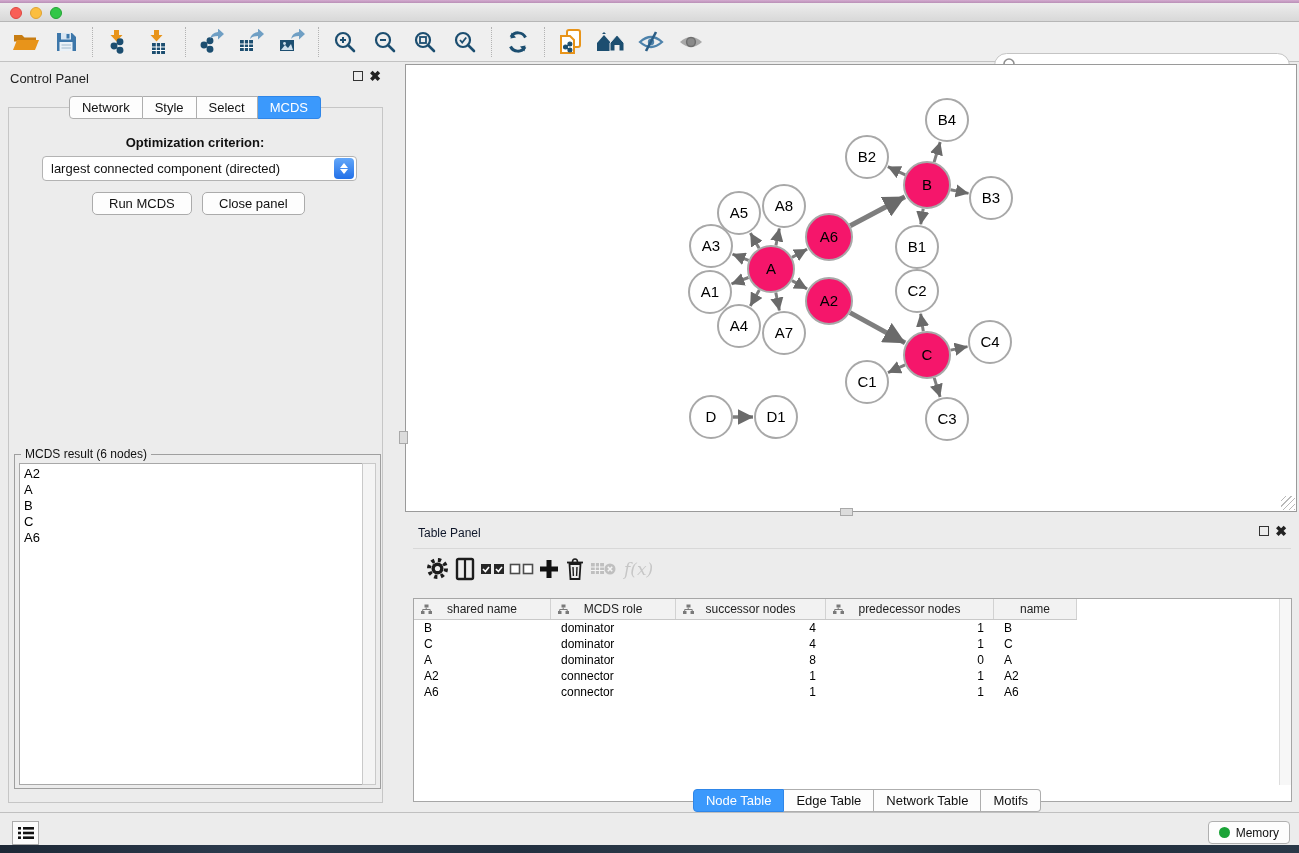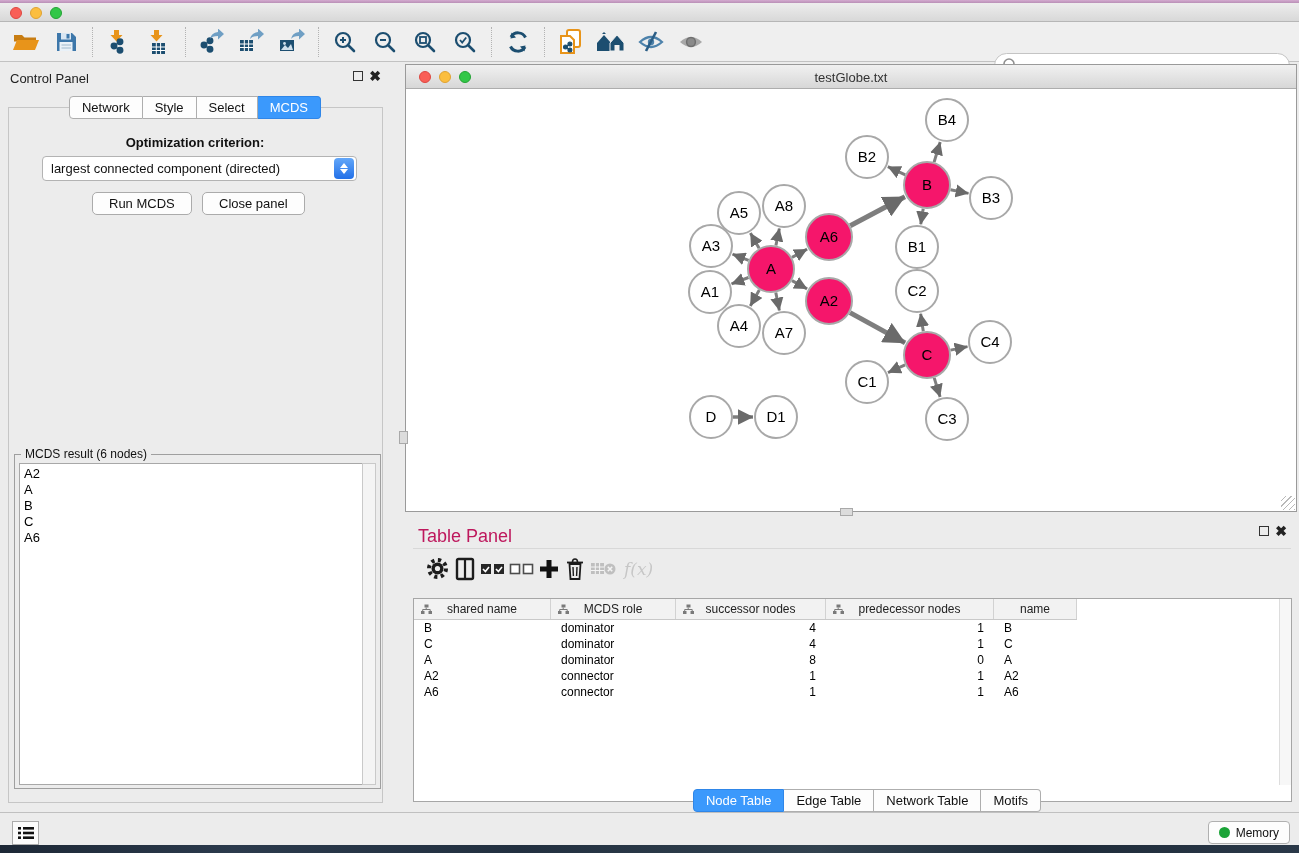--- a/index.html
+++ b/index.html
@@ -69,21 +69,21 @@
   #net-title { left:0; top:5px; width:890px; text-align:center; font-size:13px; color:#333; }
   #net-canvas { left:0; top:24px; width:890px; height:421px; background:#fff; }
   #net-resize { right:1px; bottom:1px; width:14px; height:14px;
     background:repeating-linear-gradient(135deg, transparent 0 3px, #b9b9b9 3px 4px); }
   .grip { background:#dcdcdc; border:1px solid #a9a9a9; }
   #grip-left { left:399px; top:431px; width:9px; height:13px; }
   #grip-bottom { left:840px; top:508px; width:13px; height:8px; }
 
   
   #table-panel { left:405px; top:518px; width:894px; height:294px; background:#ececec; }
-  #tp-header-label { left:13px; top:8px; font-size:18px; color:#be185d; }
+  #tp-header-label { left:13px; top:8px; font-size:12px; color:#0f172a; }
   #tp-toolbar { left:8px; top:30px; width:878px; height:40px; display:flex; align-items:center; gap:4px; padding-left:12px;
     border-top:1px solid #d8d8d8; }
   .tp-icon { display:flex; align-items:center; justify-content:center; }
   .tp-icon.disabled { opacity:.45; }
   #tp-table { left:8px; top:80px; width:879px; height:204px; background:#fff; border:1px solid #a6a6a6; overflow:hidden; }
   #tp-head { position:absolute; left:0; top:0; height:21px; display:flex; background:#f2f2f2; border-bottom:1px solid #c9c9c9; }
   .hcell { position:relative; display:flex; align-items:center; justify-content:center; border-right:1px solid #d2d2d2;
     font-size:12px; color:#222; }
   .hcell .hicon { position:absolute; left:7px; top:5px; }
   #tp-body { position:absolute; left:0; top:21px; width:100%; }
@@ -336,28 +336,20 @@
         <li>A</li>
         <li>B</li>
         <li>C</li>
         <li>A6</li>
       </ul>
     <div id="result-scroll"></div>
   </div>
 </div>
 
 <div class="abs" id="net-window">
-  <div class="abs" id="net-titlebar">
-    <div class="lights" style="left:13px; top:6px;">
-      <span class="light red"></span>
-      <span class="light yellow"></span>
-      <span class="light green"></span>
-    </div>
-    <div class="abs" id="net-title">testGlobe.txt</div>
-  </div>
   <div class="abs" id="net-canvas">
       <svg width="890" height="421" viewBox="0 0 890 421">
   <defs>
           <marker id="arr" viewBox="0 0 4 4" refX="3.9" refY="2" markerWidth="4.4" markerHeight="4.4" orient="auto" markerUnits="strokeWidth">
     <path d="M0 0 L4 2 L0 4 z" fill="#6a6a6a"></path>
           </marker>
         </defs>
         <line x1="353.1" y1="159.2" x2="344.4" y2="144.0" stroke="#7e7e7e" stroke-width="3" marker-end="url(#arr)"></line>
         <line x1="369.9" y1="156.5" x2="373.4" y2="139.5" stroke="#7e7e7e" stroke-width="3" marker-end="url(#arr)"></line>
         <line x1="342.6" y1="171.4" x2="326.5" y2="165.2" stroke="#7e7e7e" stroke-width="3" marker-end="url(#arr)"></line>

